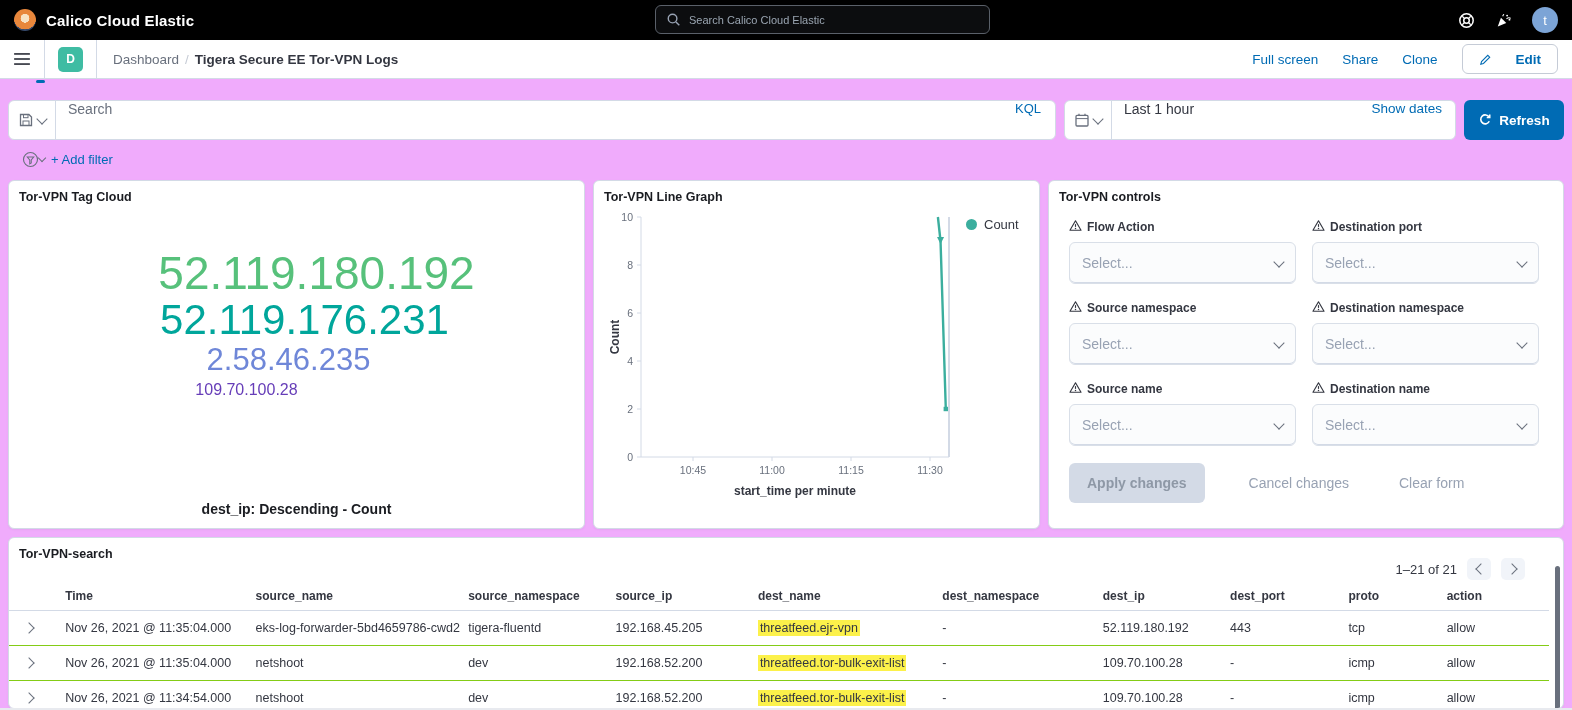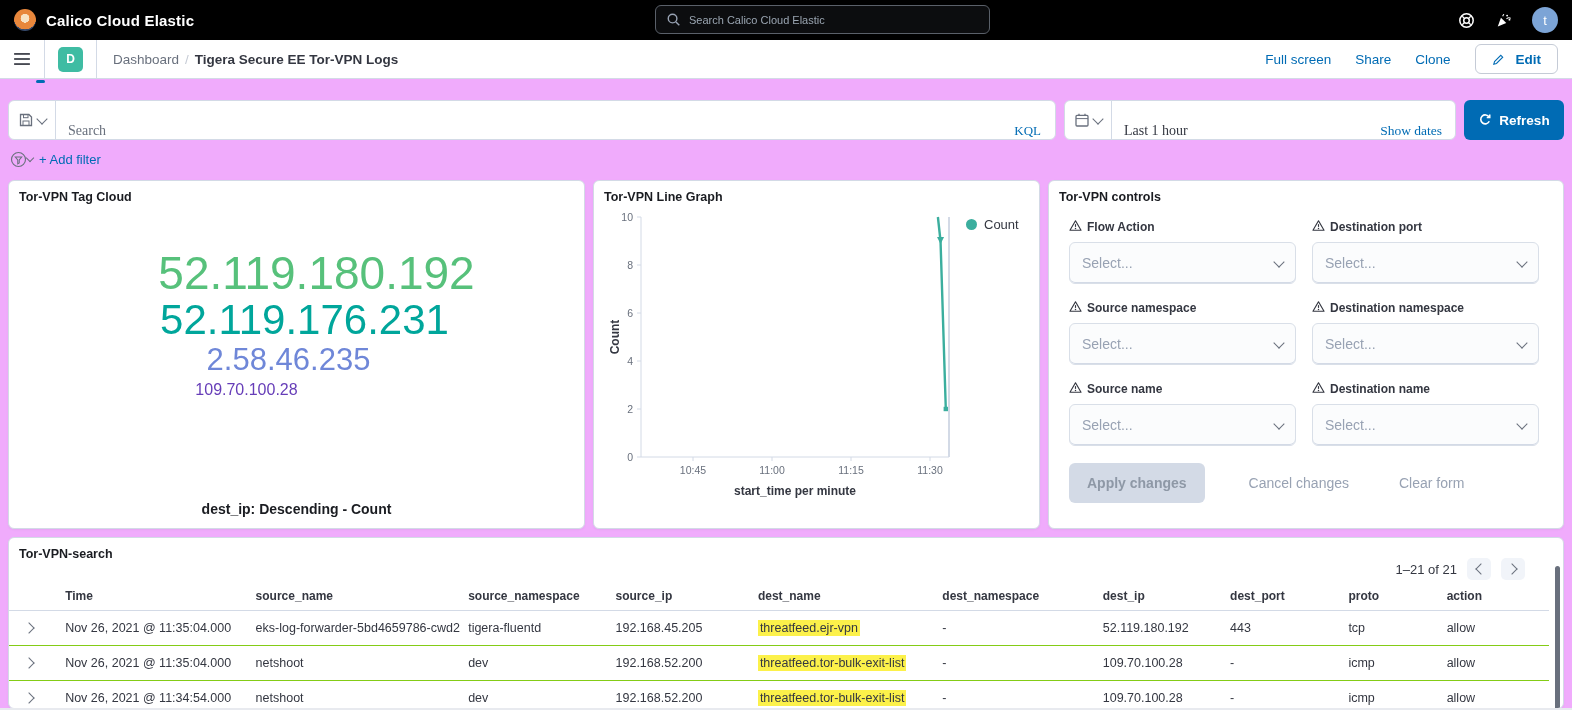--- a/index.html
+++ b/index.html
@@ -26,38 +26,38 @@
   .crumbbar{position:absolute;left:0;top:40px;width:100%;height:39px;background:#fff;
             border-bottom:1px solid #D3DAE6;display:flex;align-items:center;box-sizing:border-box;}
   .bar-seg{height:100%;display:flex;align-items:center;padding:0 13px;border-right:1px solid #D3DAE6;}
   .space-badge{width:25px;height:25px;border-radius:5px;background:#3FBCA3;color:#fff;
                font-size:12px;font-weight:700;display:flex;align-items:center;justify-content:center;}
   .crumbs{margin-left:16px;font-size:13.5px;color:#69707D;display:flex;gap:6px;align-items:center;}
   .crumb-current{color:#343741;font-weight:700;}
   .crumb-actions{margin-left:auto;display:flex;align-items:center;gap:24px;margin-right:14px;}
   .blue-link{color:#006BB4;font-size:13.5px;cursor:pointer;}
   .edit-btn{height:30px;padding:0 16px;border:1px solid #C5CBD6;border-radius:6px;background:#fff;
-            color:#006BB4;font-weight:600;font-size:13.5px;display:flex;align-items:center;gap:11px;cursor:pointer;}
+            color:#006BB4;font-weight:600;font-size:13.5px;display:flex;align-items:center;gap:24px;cursor:pointer;}
   .scroll-dot{position:absolute;left:36px;top:80px;width:9px;height:3px;background:#006BB4;border-radius:2px;}
 
   
   .query-row{position:absolute;left:8px;top:100px;width:1556px;height:40px;display:flex;gap:8px;}
-  .wbox{background:#fff;border:1px solid #D3DAE6;border-radius:6px;display:flex;align-items:flex-end;box-sizing:border-box;font-family:Liberation Serif, serif;}
+  .wbox{background:#fff;border:1px solid #D3DAE6;border-radius:6px;display:flex;align-items:flex-start;box-sizing:border-box;}
   .search-box{flex:1;}
   .seg-btn{height:100%;display:flex;align-items:center;justify-content:center;gap:4px;
            padding:0 9px;border-right:1px solid #D3DAE6;cursor:pointer;}
   .ph{margin-left:12px;color:#69707D;font-size:14px;flex:1;}
   .kql{color:#006BB4;font-size:13px;margin-right:14px;cursor:pointer;}
   .date-box{width:392px;}
   .time-text{margin-left:12px;font-size:14px;color:#343741;}
   .show-dates{margin-left:auto;margin-right:13px;}
   .refresh-btn{width:100px;background:#006BB4;border:none;border-radius:6px;color:#fff;
                font-weight:700;font-size:13.5px;display:flex;align-items:center;justify-content:center;
                gap:7px;cursor:pointer;font-family:inherit;}
-  .filter-row{position:absolute;left:10px;top:151px;display:flex;align-items:center;gap:0;justify-content:flex-end;}
+  .filter-row{position:absolute;left:22px;top:151px;display:flex;align-items:center;gap:0;justify-content:flex-end;}
   .add-filter{font-size:13px;margin-left:6px;}
   .chev{width:7px;height:7px;border-right:1.5px solid #69707D;border-bottom:1.5px solid #69707D;
         transform:rotate(45deg);display:inline-block;margin-top:-3px;}
 
   
   .panel{position:absolute;background:#fff;border:1px solid #D3DAE6;border-radius:6px;box-sizing:border-box;
          box-shadow:0 1px 2px rgba(100,110,130,.08);}
   .panel-title{font-size:12.5px;font-weight:700;color:#1A1C21;padding:9px 10px;}
   #p-tag{left:8px;top:180px;width:577px;height:349px;}
   #p-line{left:593px;top:180px;width:447px;height:349px;}

